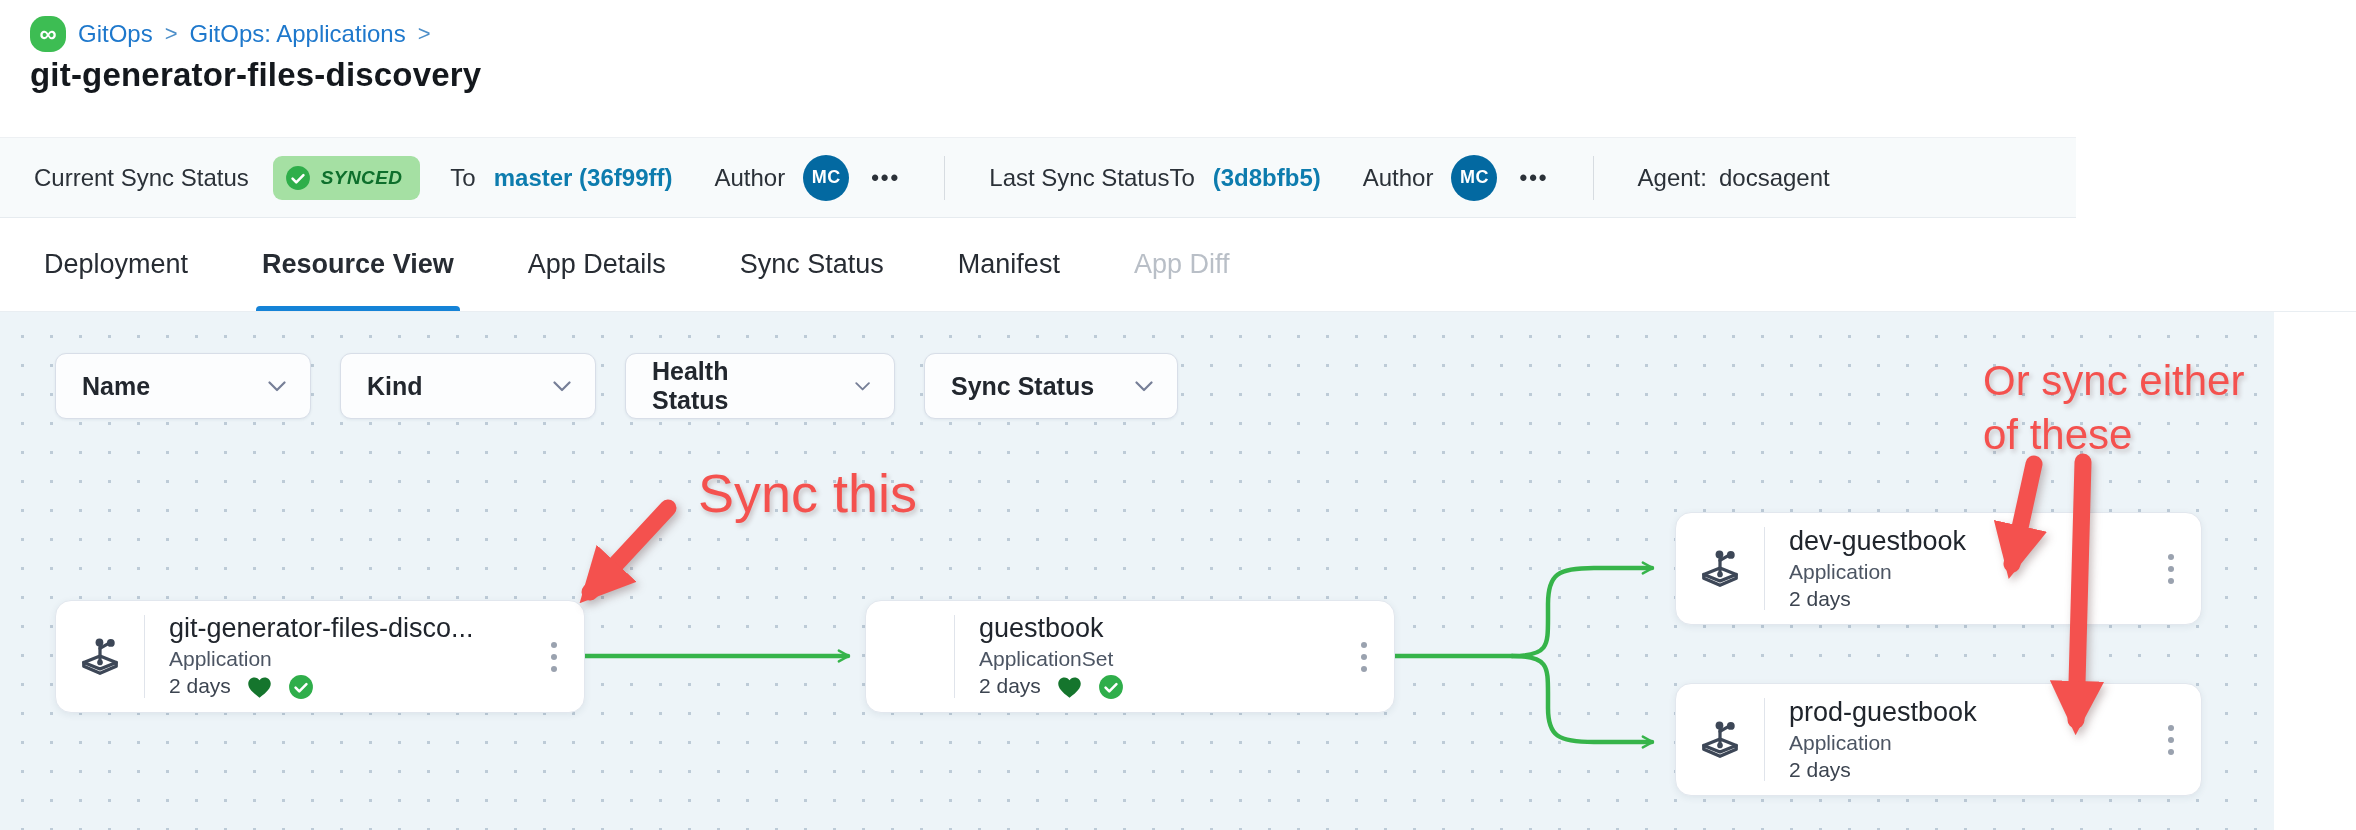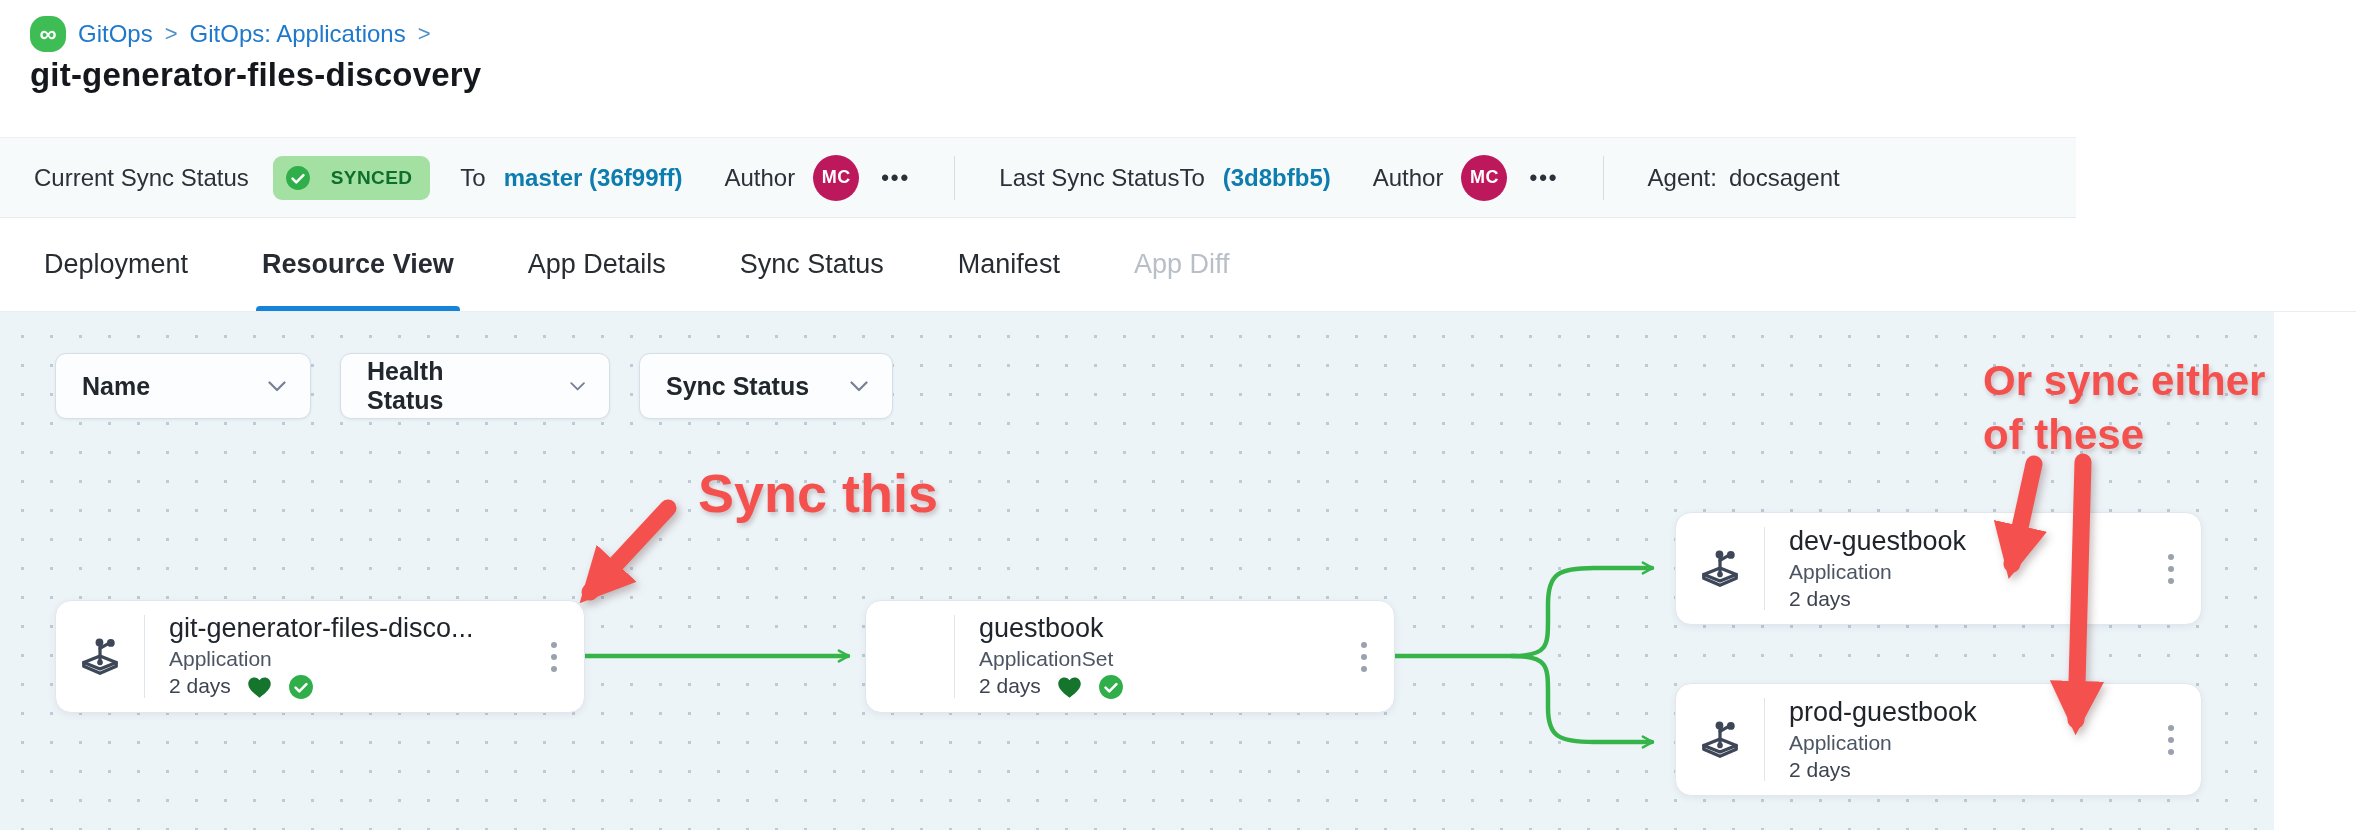--- a/index.html
+++ b/index.html
@@ -13,27 +13,27 @@
     display:flex; align-items:center; justify-content:center; font-size:24px; font-weight:700; }
   .crumb-link { color:#1e78cc; cursor:pointer; }
   .crumb-sep { color:#4d8fc9; font-size:22px; }
   .page-title { position:absolute; top:56px; left:30px; font-size:33px; font-weight:700; color:#14181d; letter-spacing:.2px; }
 
   
   .statusbar { position:absolute; top:137px; left:0; width:2076px; height:81px; background:#f7fafb;
     border-top:1px solid #edf0f3; border-bottom:1px solid #e6ebef;
     display:flex; align-items:center; padding:0 34px; font-size:24px; color:#2b3138; }
   .sb-label { white-space:nowrap; }
-  .badge { display:inline-flex; align-items:center; gap:20px; background:#a5e0a3; color:#0e6f2c;
-    font-size:19px; font-weight:700; letter-spacing:.4px; border-radius:9px; padding:9px 18px 9px 12px; margin:0 30px 0 24px; }
+  .badge { display:inline-flex; align-items:center; gap:10px; background:#a5e0a3; color:#0e6f2c;
+    font-size:19px; font-weight:700; letter-spacing:.4px; border-radius:9px; padding:9px 18px 9px 12px; margin:0 30px 0 24px;font-style:italic; }
   .badge svg { display:block; }
   .to-label { margin-right:18px; }
   .rev-link { color:#0d7cae; font-weight:700; white-space:nowrap; cursor:pointer; }
   .author-label { margin:0 18px 0 42px; }
-  .avatar { width:46px; height:46px; border-radius:50%; background:#be185d; color:#fff;
+  .avatar { width:46px; height:46px; border-radius:50%; background:#0369a1; color:#fff;
     display:flex; align-items:center; justify-content:center; font-size:18px; font-weight:700; letter-spacing:.5px; }
   .more-dots { margin-left:22px; font-size:22px; font-weight:700; color:#2b3138; letter-spacing:2px; cursor:pointer; }
   .sb-divider { width:1px; height:44px; background:#d7dce1; margin:0 44px; }
   .agent { white-space:nowrap; } .agent .val { margin-left:12px; }
 
   
   .tabbar { position:absolute; top:218px; left:0; width:2356px; height:94px; background:#fff;
     border-bottom:1px solid #e9eef2; display:flex; align-items:stretch; padding-left:44px; gap:74px; }
   .tab { display:flex; align-items:center; font-size:27px; font-weight:500; color:#272c33; position:relative; cursor:pointer; }
   .tab.active { font-weight:700; }
@@ -67,21 +67,21 @@
   .node-age-row { display:flex; align-items:flex-start; gap:14px; font-size:21px; color:#3c4450; }
   .node-menu { width:60px; display:flex; flex-direction:column; align-items:center; justify-content:center; gap:6px; cursor:pointer; }
   .node-menu .dot { width:6px; height:6px; border-radius:50%; background:#9aa2af; }
 
   .n1 { left:55px;  top:288px; }
   .n2 { left:865px; top:288px; }
   .n3 { left:1675px; top:200px; width:527px; }
   .n4 { left:1675px; top:371px; width:527px; }
 
   
-  .anno-text { position:absolute; color:#f4514e; font-weight:700; text-shadow:2px 3px 5px rgba(60,20,20,.22); }
+  .anno-text { position:absolute; color:#f4514e; font-weight:400; text-shadow:2px 3px 5px rgba(60,20,20,.22); }
   .anno-sync-this { left:698px; top:150px; font-size:54px; }
   .anno-or-sync { left:1983px; top:42px; font-size:42px; line-height:1.28; }
   .anno-arrows { filter:drop-shadow(3px 4px 4px rgba(60,20,20,.28)); }
 </style>
 </head>
 <body>
 
 <div class="header">
   <div class="breadcrumb">
     <span class="crumb-logo">∞</span>
@@ -158,20 +158,26 @@
       <path d="M585 344 L848 344" marker-end="url(#gArrow)"></path>
       <path d="M1395 344 L1512 344"></path>
       <path d="M1512 344 C1548 344 1548 334 1548 306 L1548 292 C1548 262 1558 256 1594 256 L1652 256" marker-end="url(#gArrow)"></path>
       <path d="M1512 344 C1548 344 1548 354 1548 382 L1548 396 C1548 424 1558 430 1594 430 L1652 430" marker-end="url(#gArrow)"></path>
     </g>
   </svg>
 
   <div class="filters">
     <div class="filter-btn fw1">
       <span>Name</span>
+      <svg width="18" height="11" viewBox="0 0 18 11">
+          <path d="M1.5 1.5 L9 9 L16.5 1.5" stroke="#767f97" stroke-width="2.2" fill="none" stroke-linecap="round" stroke-linejoin="round"></path>
+        </svg>
+    </div>
+    <div class="filter-btn fw2">
+      <span>Kind</span>
       <svg width="18" height="11" viewBox="0 0 18 11">
           <path d="M1.5 1.5 L9 9 L16.5 1.5" stroke="#767f97" stroke-width="2.2" fill="none" stroke-linecap="round" stroke-linejoin="round"></path>
         </svg>
     </div>
     <div class="filter-btn fw3">
       <span>Health Status</span>
       <svg width="18" height="11" viewBox="0 0 18 11">
           <path d="M1.5 1.5 L9 9 L16.5 1.5" stroke="#767f97" stroke-width="2.2" fill="none" stroke-linecap="round" stroke-linejoin="round"></path>
         </svg>
     </div>

